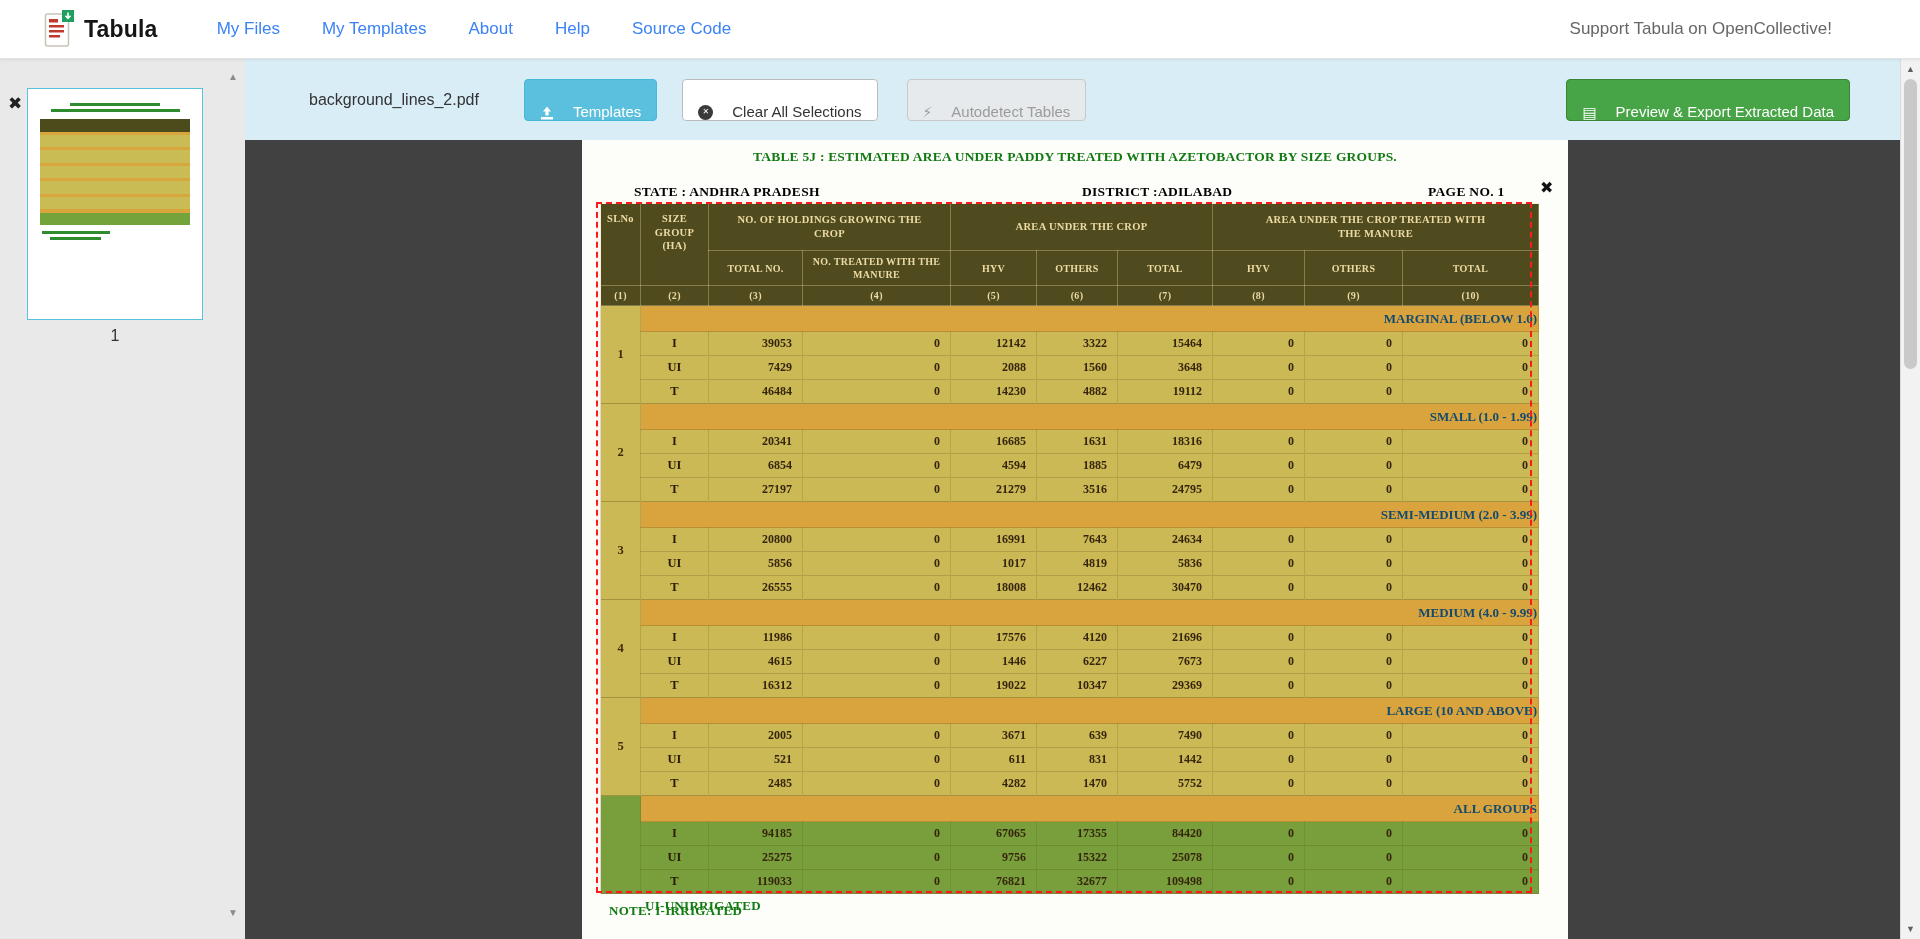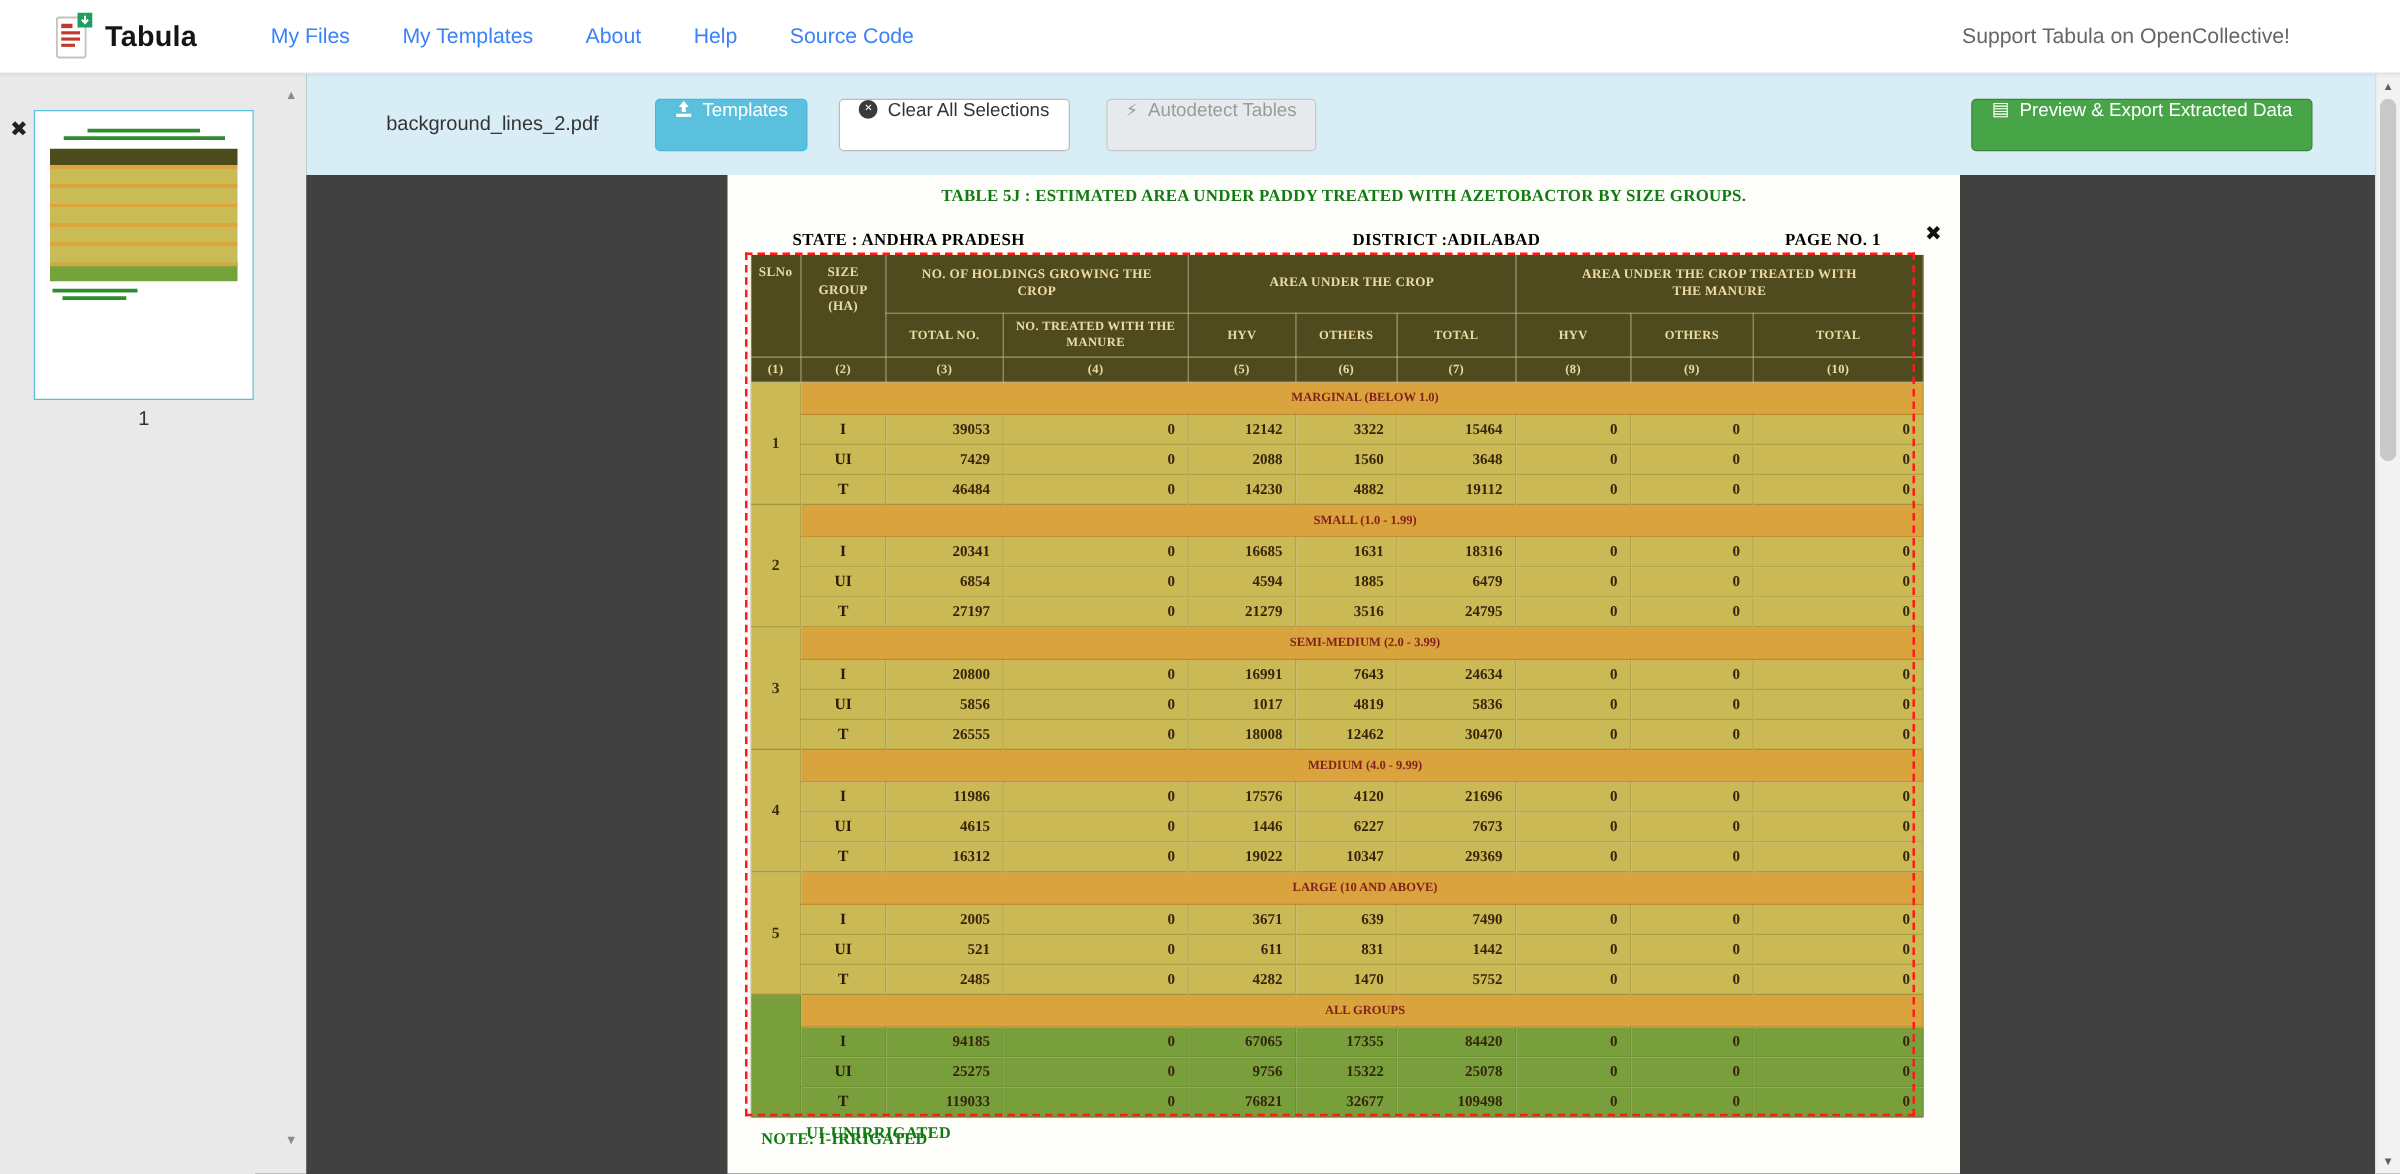--- a/index.html
+++ b/index.html
@@ -43,22 +43,22 @@
   .side-arrow.up { top:12px; }
   .side-arrow.down { top:848px; }
 
   
   .toolbar {
     position:absolute; left:245px; top:59px; width:1655px; height:81px;
     background:#d9edf7; display:flex; align-items:center; z-index:20;padding-left:48px;
   }
   .filename { margin-left:16px; font-size:16px; color:#333; }
   .btn {
-    height:42px; border-radius:4px; font-size:15px; display:inline-flex; align-items:flex-start;
-    gap:8px; padding:0 15px; border:1px solid transparent; cursor:pointer;
+    height:42px; border-radius:4px; font-size:15px; display:inline-flex; align-items:flex-end;
+    gap:19px; padding:0 15px; border:1px solid transparent; cursor:pointer;
     font-family:inherit; white-space:nowrap;
   }
   .btn-templates { background:#5bc0de; border-color:#46b8da; color:#fff; margin-left:45px; }
   .btn-clear { background:#fff; border-color:#bbb; color:#333; margin-left:25px; }
   .btn-autodetect { background:#e7eaec; border-color:#c9c9c9; color:#9b9b9b; margin-left:29px; cursor:default; }
   .btn-export { background:#47a447; border-color:#398439; color:#fff; margin-left:auto; margin-right:50px; }
   .circle-x {
     width:15px; height:15px; border-radius:50%; background:#3a3a3a; color:#fff;
     display:inline-flex; align-items:center; justify-content:center; font-size:8px; line-height:1;
   }
@@ -106,22 +106,22 @@
   .h-r2 th { font-size:10px; }
   .h-r3 { height:20px; }
   .h-r3 td { font-size:10px; padding:0; }
 
   .doc-table tbody td {
     border-left:1px solid rgba(70,60,10,.16);
     border-right:1px solid rgba(70,60,10,.16);
   }
   .group-row { height:26px; }
   .gtitle {
-    background:#d8a63c; color:#7f1d1d; font-weight:bold; font-size:10px;
-    padding-left:6px; text-align:center; border-top:1px solid rgba(70,60,10,.3);
+    background:#d8a63c; color:#0c4a6e; font-weight:bold; font-size:13px;
+    padding-left:6px; text-align:right; border-top:1px solid rgba(70,60,10,.3);
   }
   .slno {
     background:#c9bc55; text-align:center; font-weight:bold; font-size:12.5px;
     color:#3a2a05; vertical-align:middle; border-top:1px solid rgba(70,60,10,.3);
   }
   .slno.green { background:#74a23b; }
   .data-row { height:24px; }
   .data-row td { background:#c9bc55; border-top:1px solid rgba(70,60,10,.20); }
   .data-row.green td { background:#74a23b; }
   .rlabel { text-align:center; font-weight:bold; font-size:12.5px; color:#241a02; }

